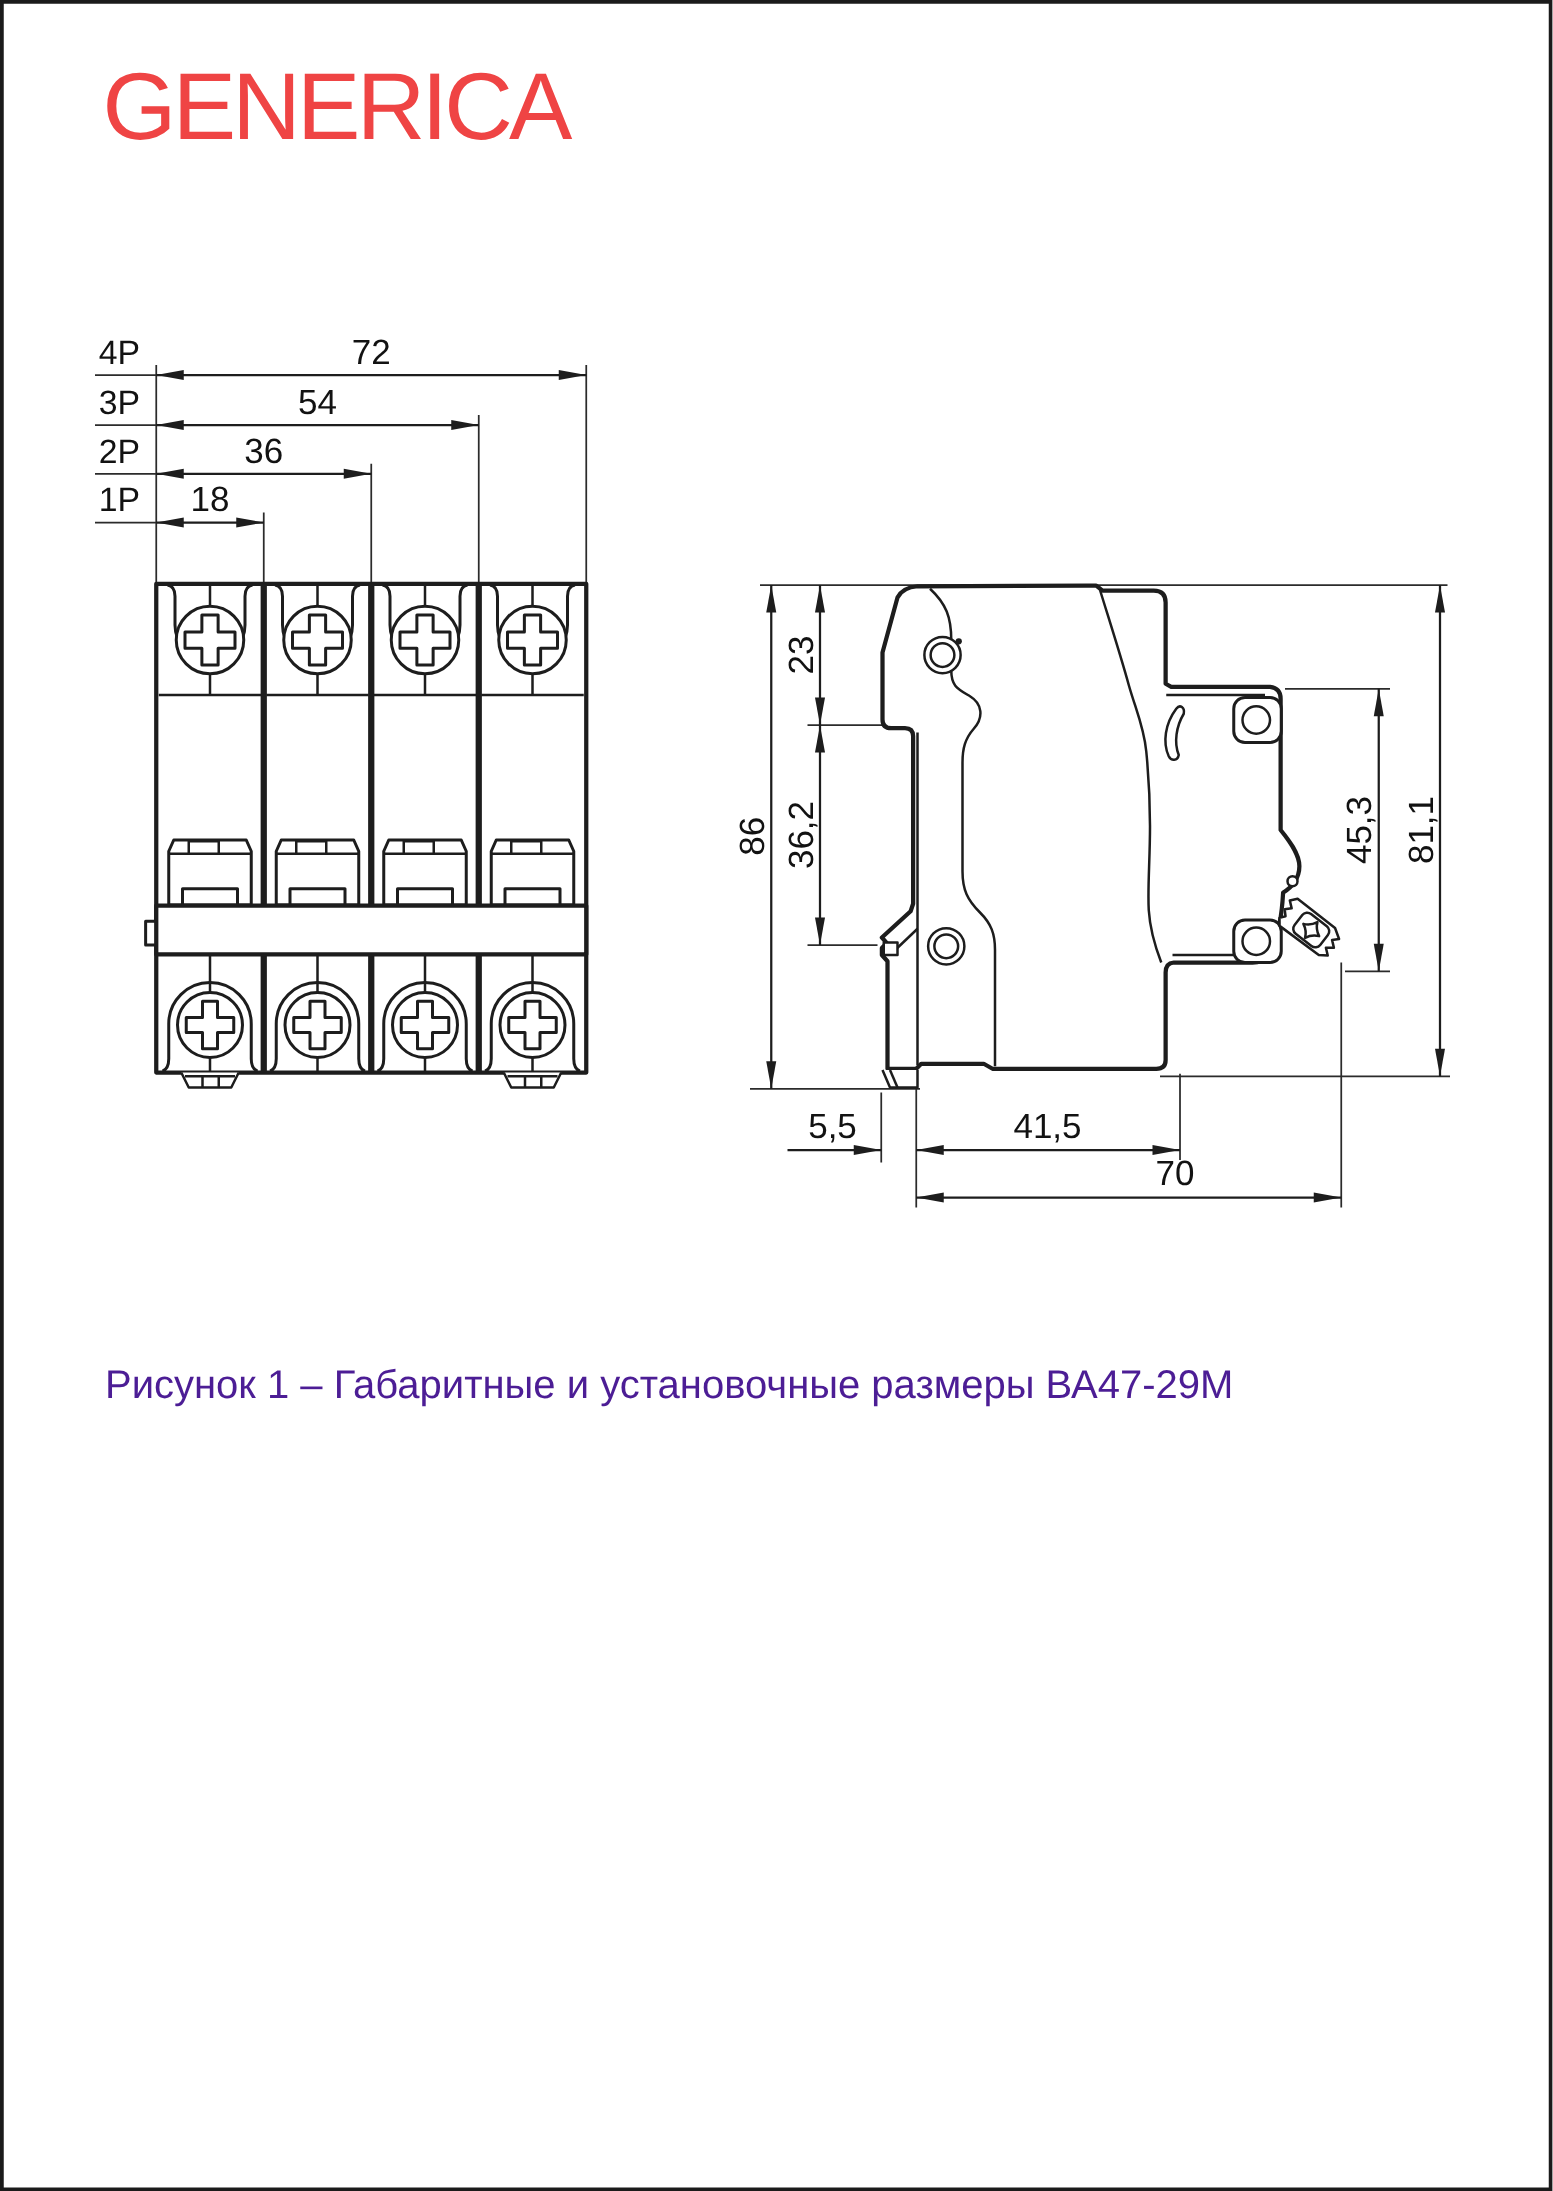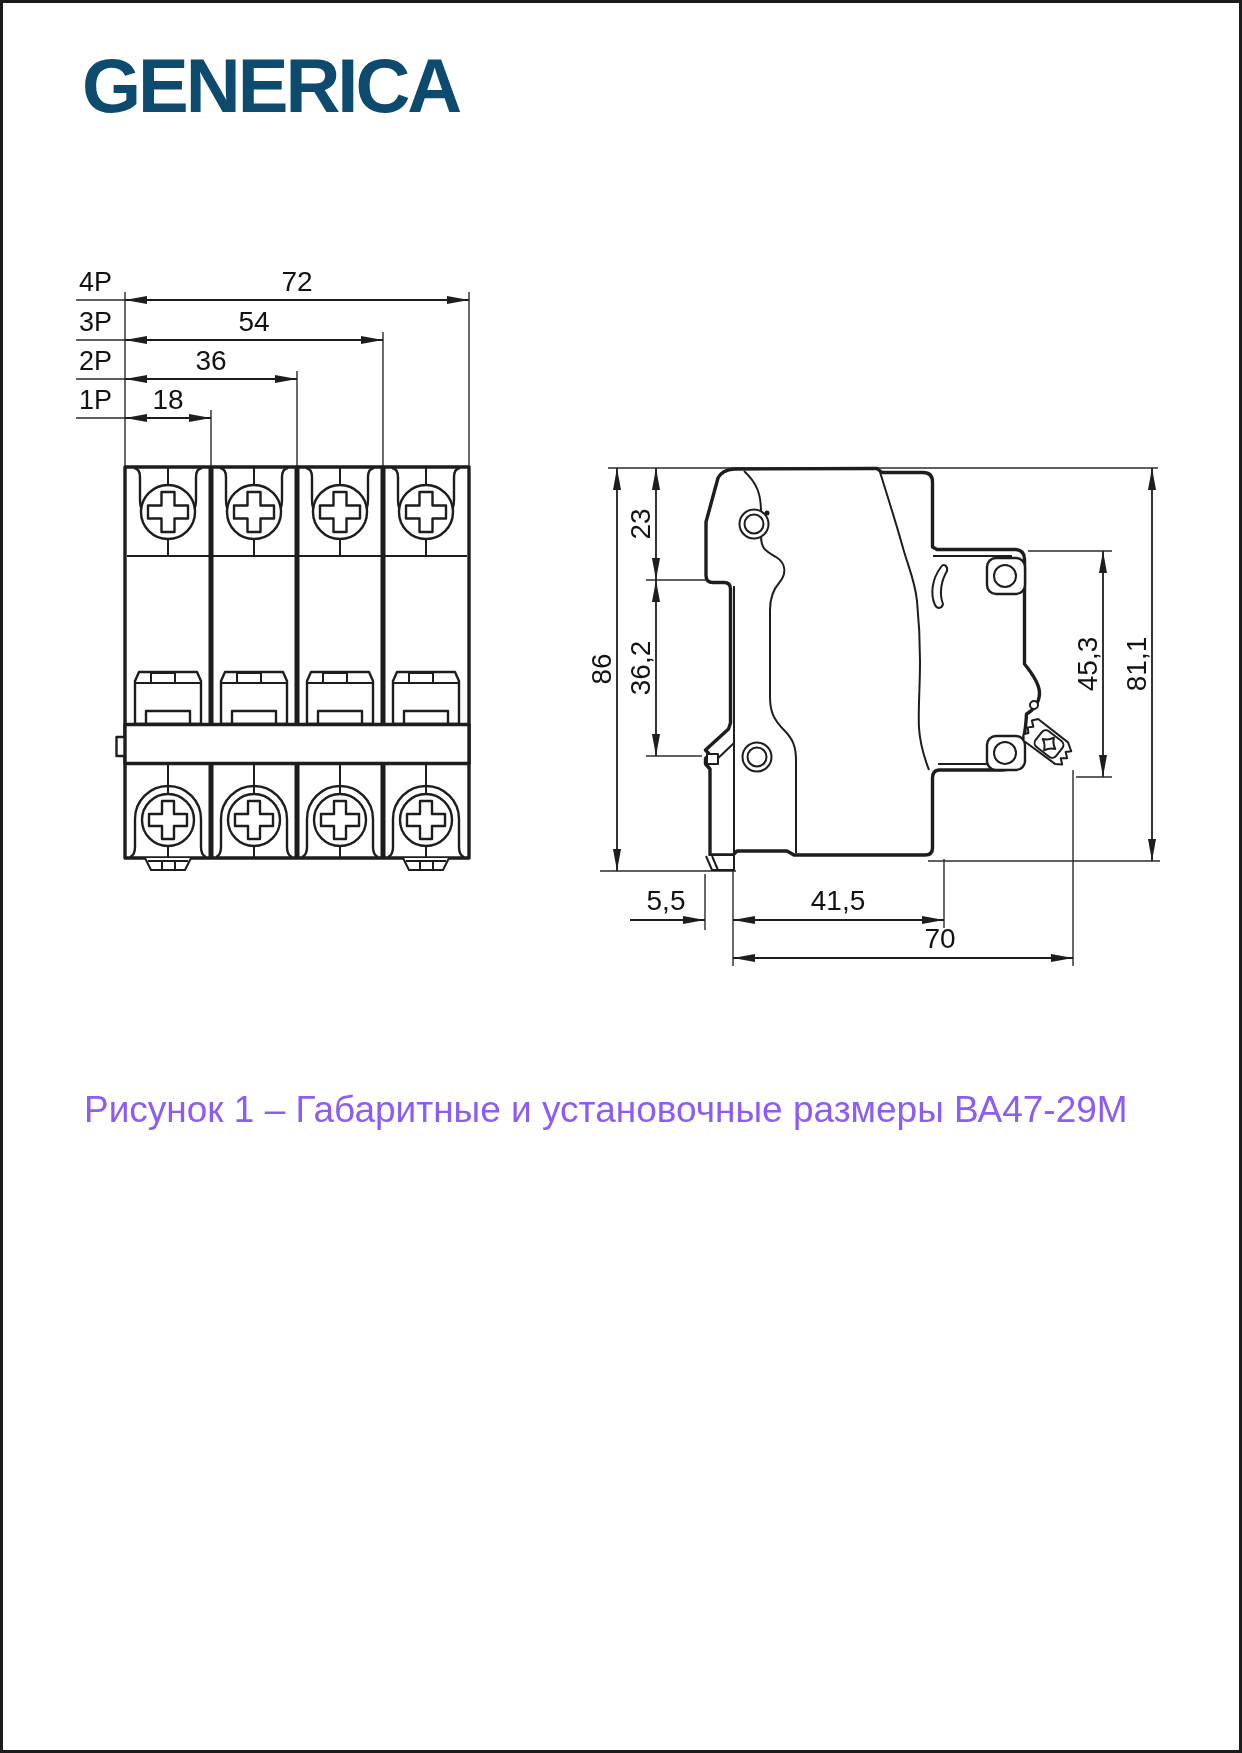--- a/index.html
+++ b/index.html
@@ -10,26 +10,26 @@
     font-family:"Liberation Sans",sans-serif;
     overflow:hidden;
   }
   .page-frame{
     position:absolute;inset:0;
     border:3px solid #1b1b1b;
     pointer-events:none;
   }
   .logo{
     position:absolute;left:82px;top:42px;
-    font-size:76px;font-weight:700;letter-spacing:-3px;
-    color:#0c4a6e;
+    font-size:76px;font-weight:400;letter-spacing:-3px;
+    color:#ef4444;
   }
   .caption{
     position:absolute;left:84px;top:1089px;
-    font-size:37px;color:#8b5cf6;letter-spacing:0px;
+    font-size:32px;color:#4c1d95;letter-spacing:0px;
     white-space:nowrap;
   }
   svg.drawing{position:absolute;left:0;top:0;}
   .ln{fill:none;stroke:#1d1d1d;stroke-width:2.4;stroke-linejoin:round;stroke-linecap:butt;}
   .ln2{fill:none;stroke:#1d1d1d;stroke-width:2;stroke-linejoin:round;}
   .ln3{fill:none;stroke:#1d1d1d;stroke-width:3.4;stroke-linejoin:round;}
   .sep{stroke:#1d1d1d;stroke-width:5;}
   .thin{fill:none;stroke:#2b2b2b;stroke-width:1.4;}
   .dim{fill:none;stroke:#1d1d1d;stroke-width:1.8;}
   .wfill{fill:#ffffff;}

